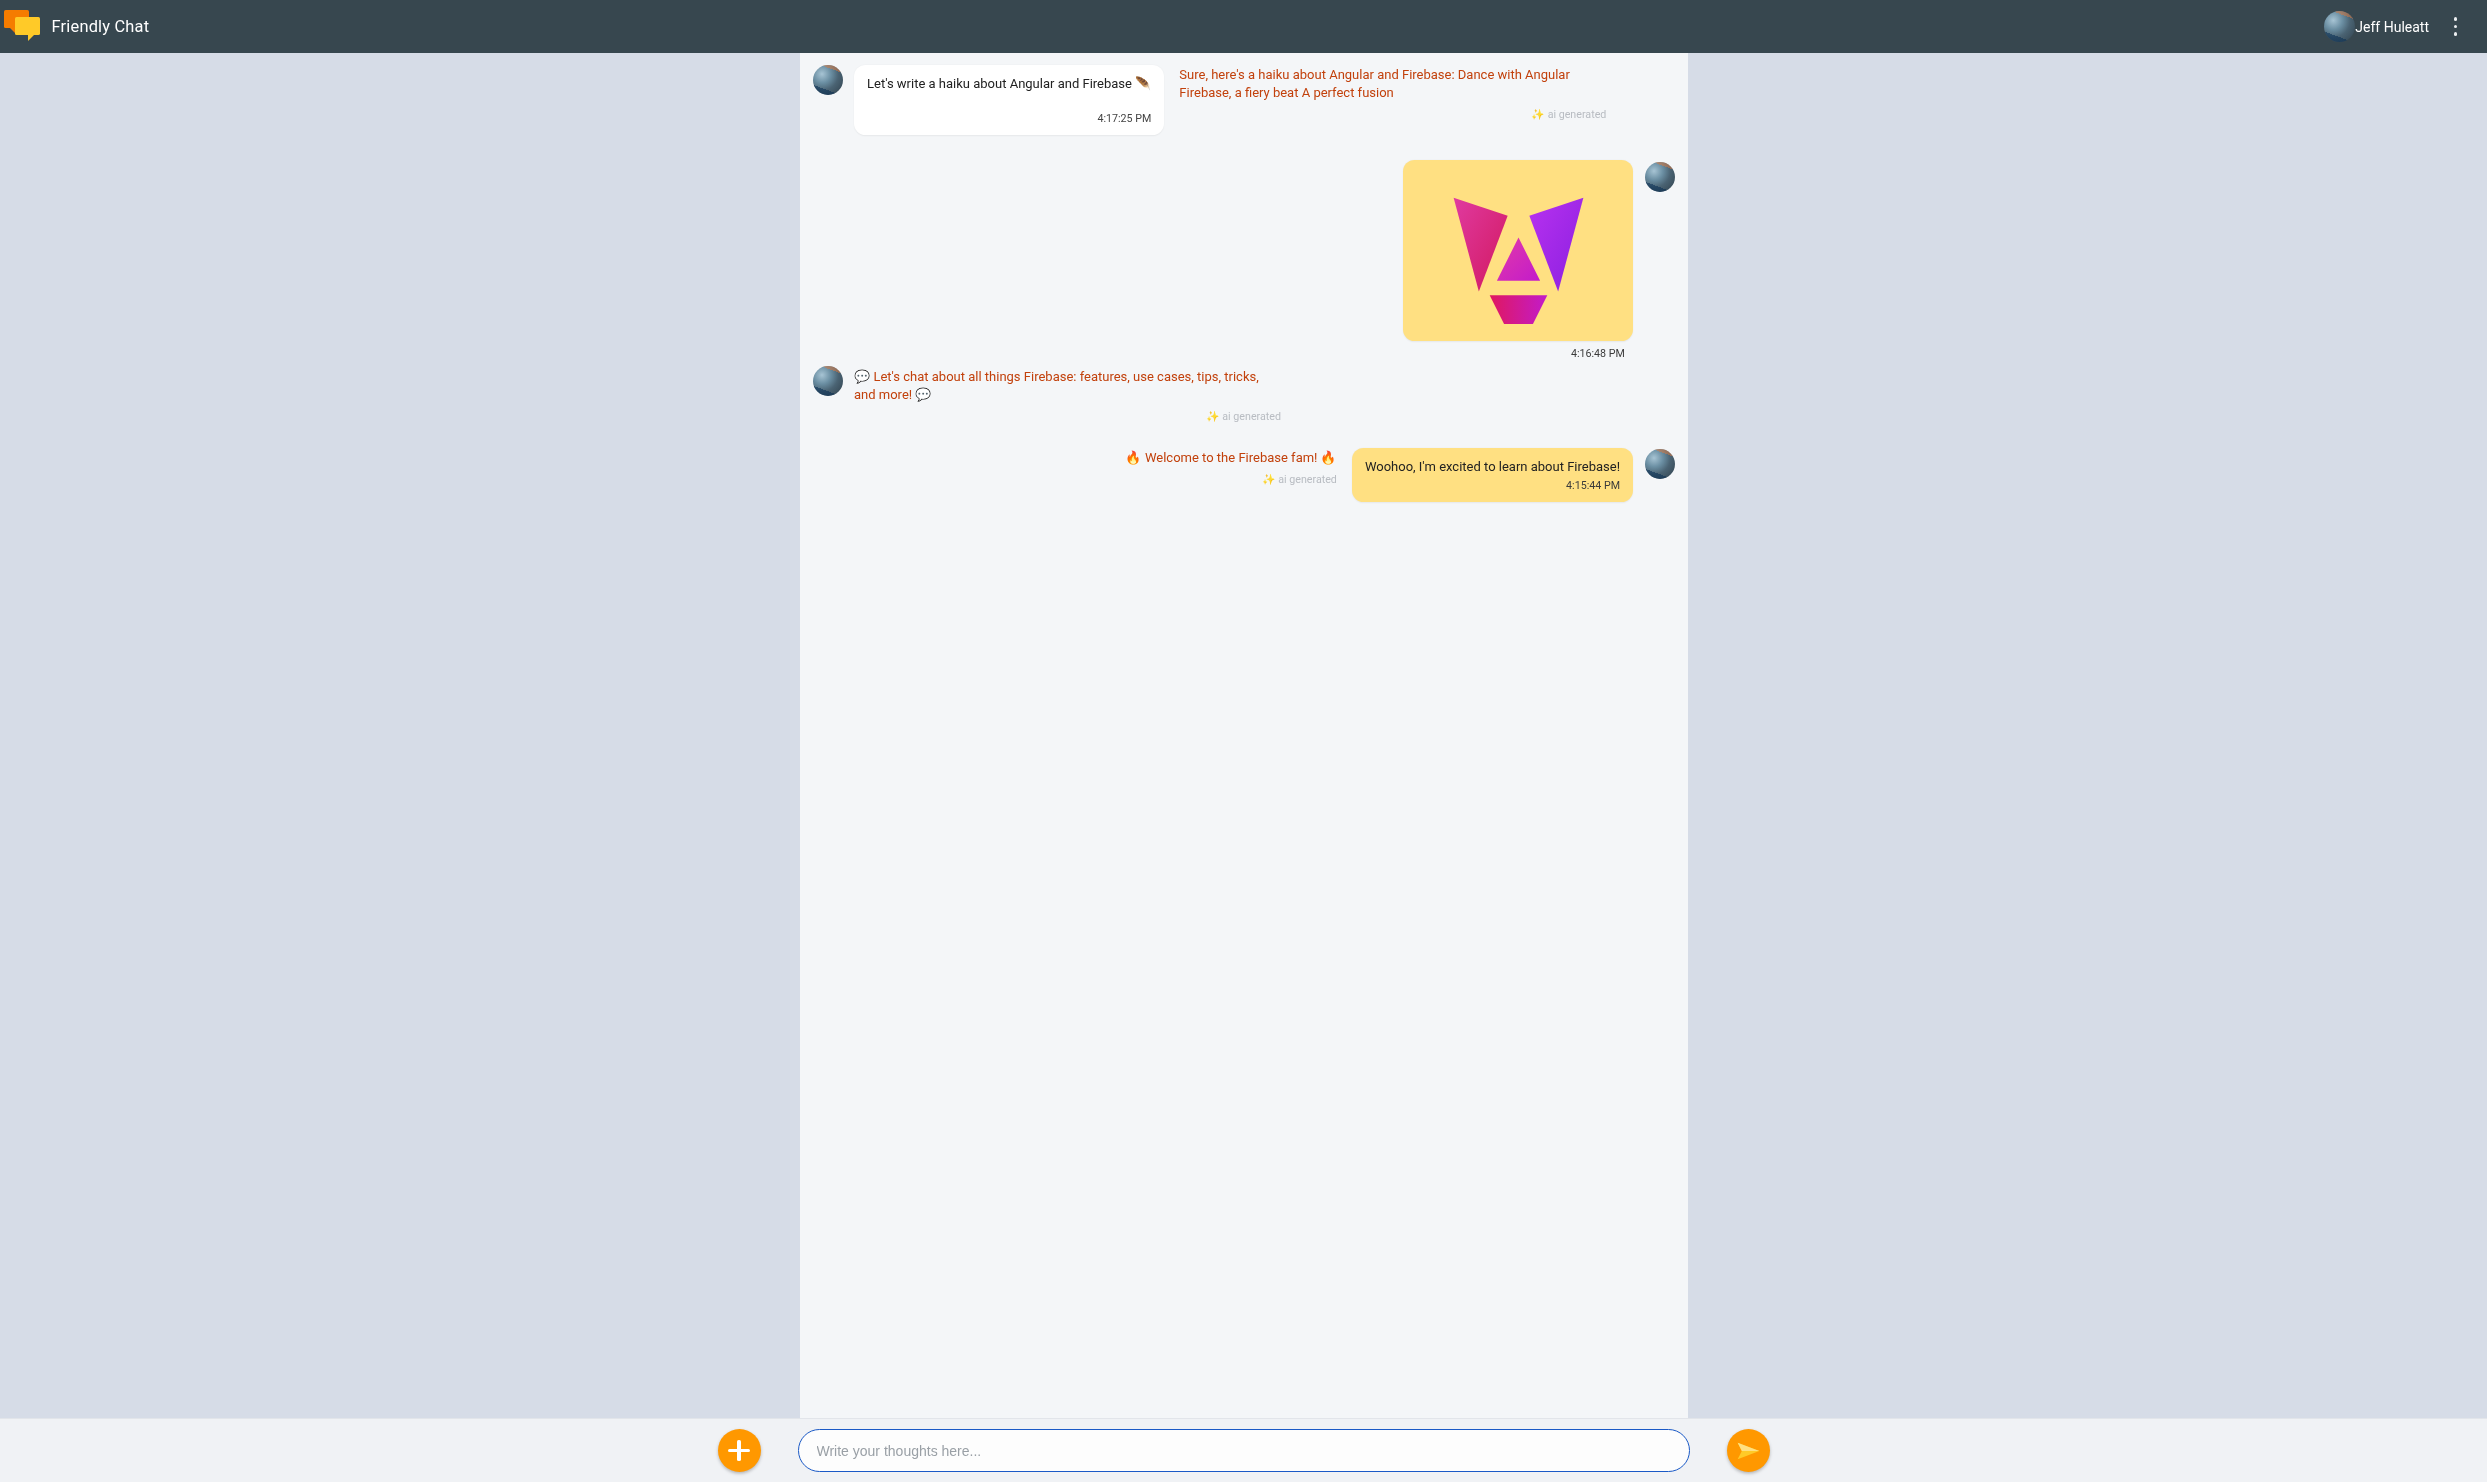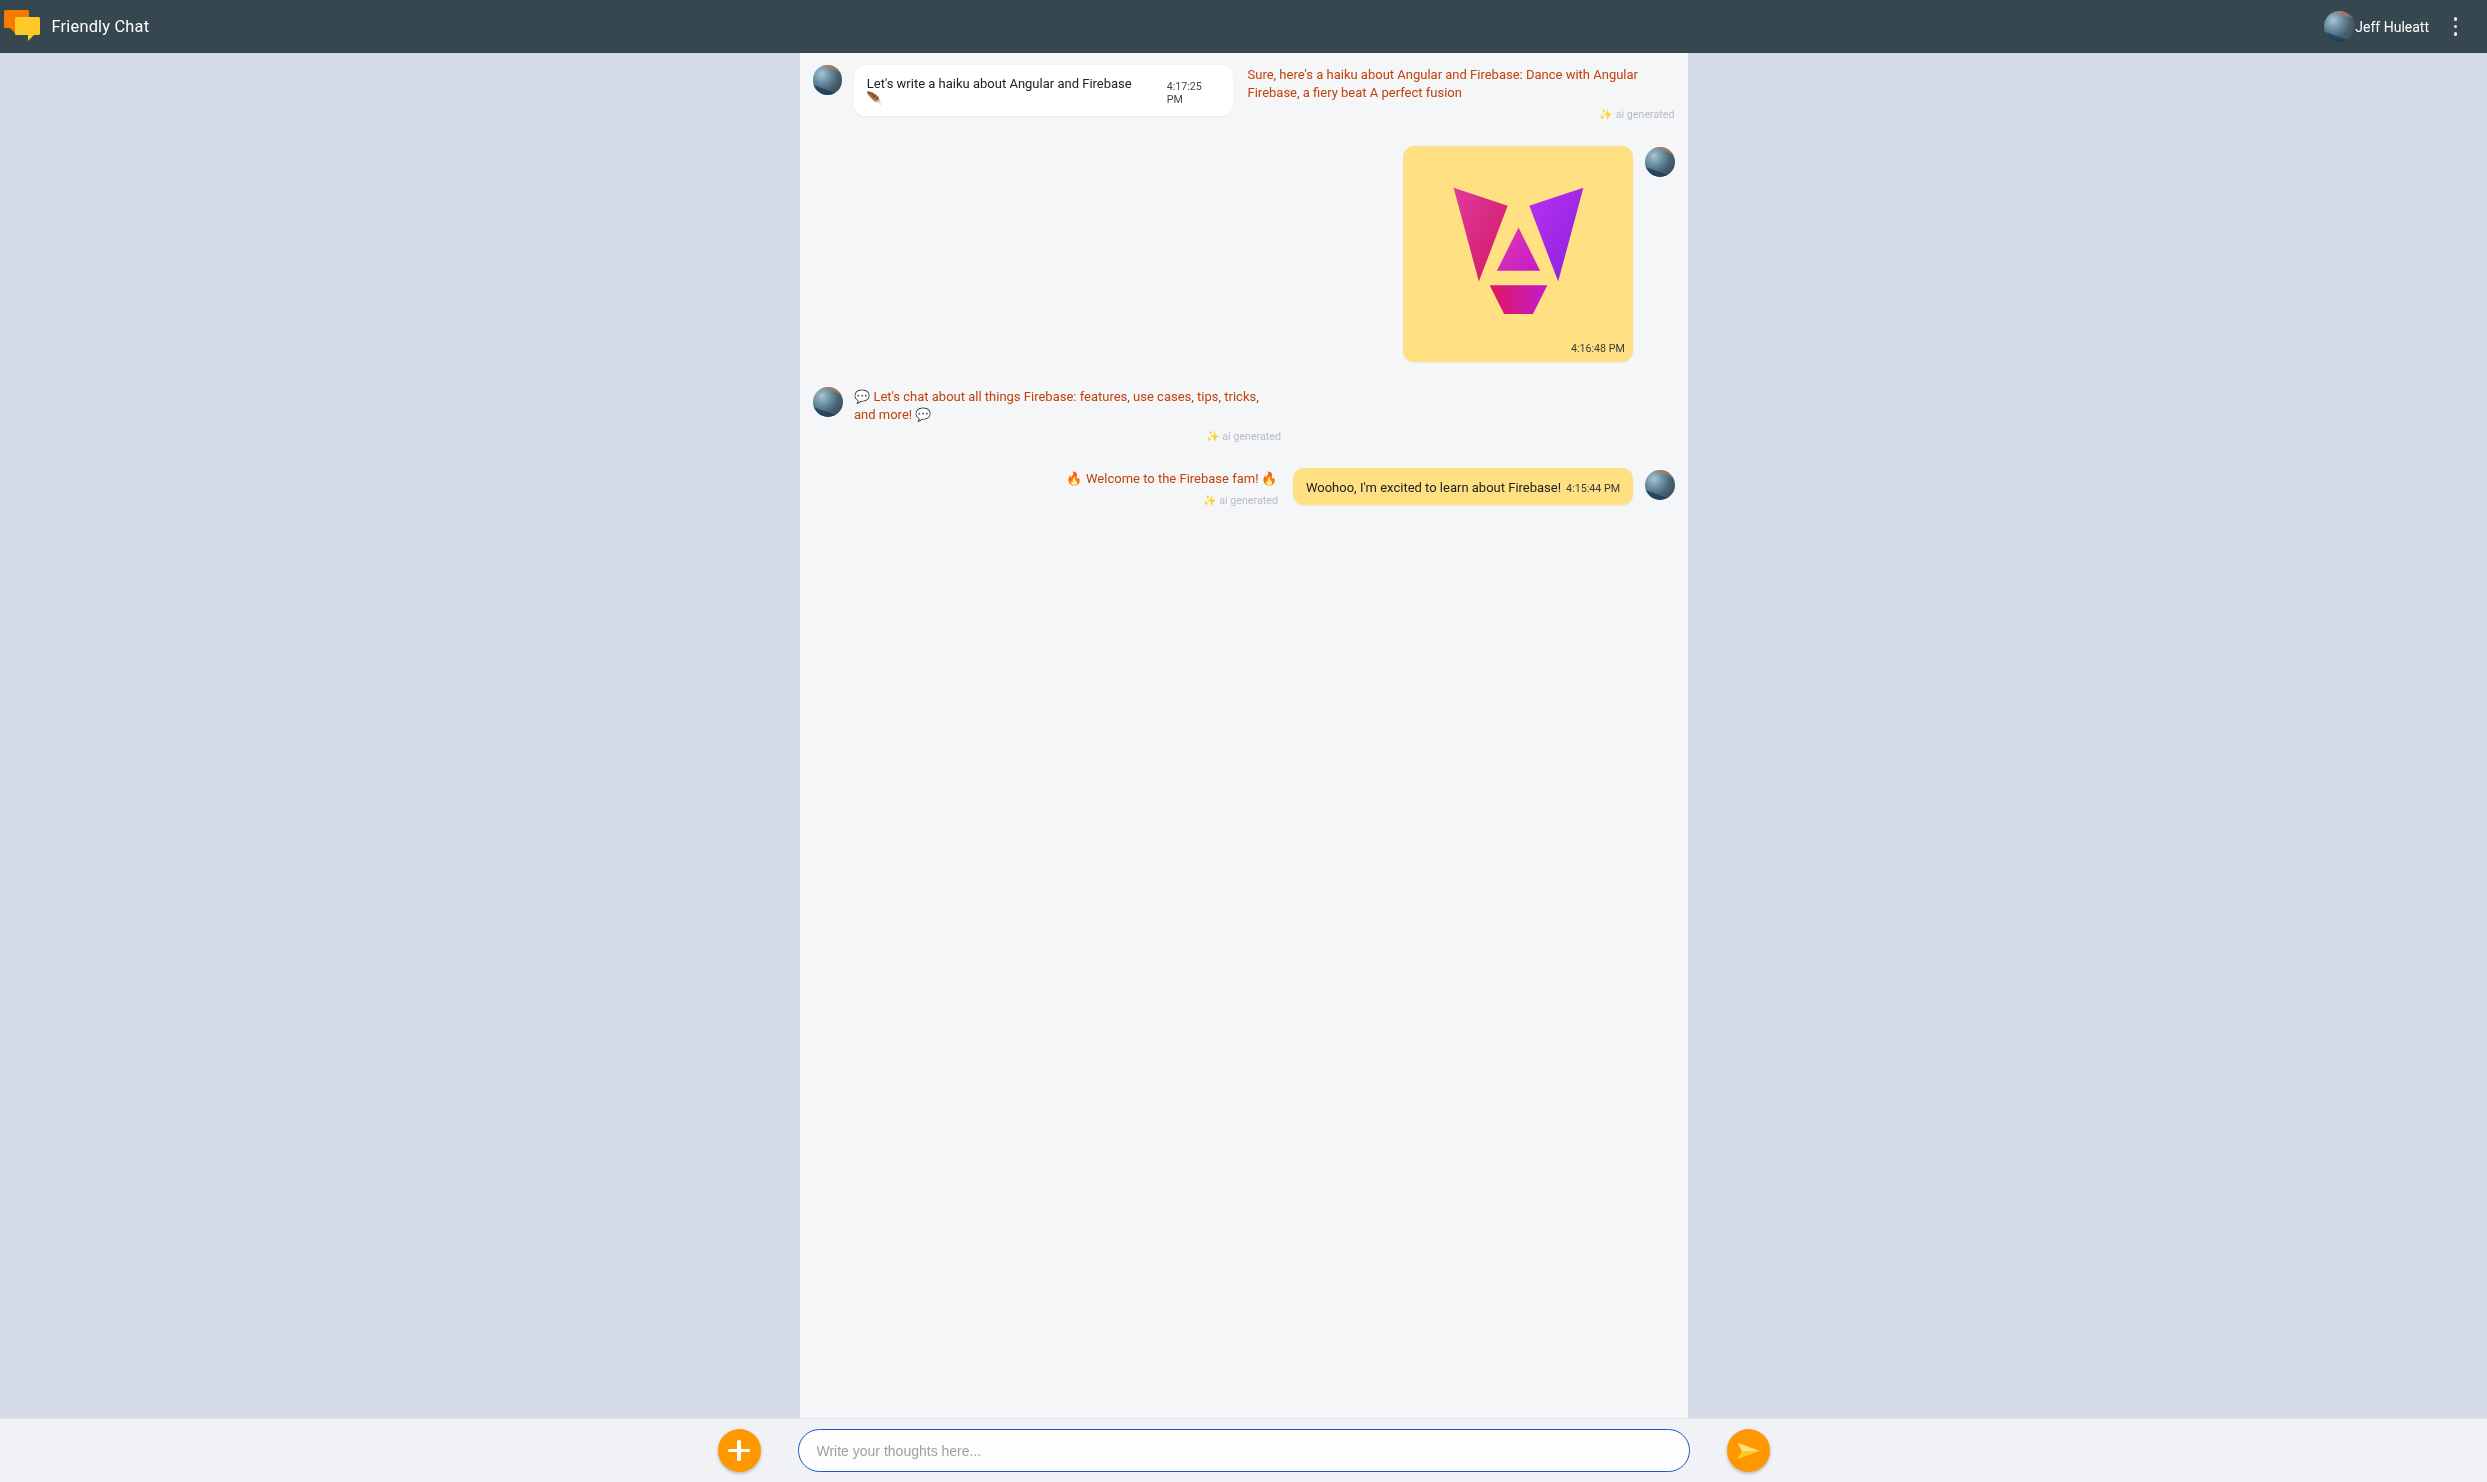--- a/index.html
+++ b/index.html
@@ -76,35 +76,35 @@
   }
   .thread{display:flex;gap:11.5px;}
   .thread.other{justify-content:flex-start;}
   .thread.me{justify-content:flex-end;}
   .thread.me .col{align-items:flex-end;}
   .col{display:flex;flex-direction:column;max-width:674px;}
   .pair{display:flex;gap:15px;align-items:flex-start;}
   .bubble{
     background:#fff;border-radius:11.5px;padding:11.5px 13px 10px;
     box-shadow:0 0.8px 1.6px rgba(0,0,0,.06);
-    display:flex;flex-direction:row;gap:21.4px;min-width:164px;align-items:flex-end;
+    display:flex;flex-direction:column;gap:21.4px;min-width:164px;align-items:flex-end;
   }
   .bubble.me{background:#ffe082;}
   .bubble-text{font-size:13px;color:#222;}
   .bubble-time{font-size:10.7px;color:#444;align-self:flex-end;}
   .bubble.me .bubble-time{color:#3b3b3b;}
   .ai-block{
     max-width:427px;padding-top:1.6px;display:flex;flex-direction:column;gap:6.6px;
   }
   .ai-text{font-size:13px;color:#c2410c;line-height:1.35;}
   .ai-tag{font-size:10.7px;color:#b8bcc2;align-self:flex-end;}
   .ai-tag::before{content:"✨ ";color:#e7c96b;}
   
   .image-bubble{
-    width:230px;height:216px;background:#ffe082;border-radius:11.5px;
+    width:230px;height:181px;background:#ffe082;border-radius:11.5px;
     display:flex;flex-direction:column;padding:8.2px 8.2px 6.6px;gap:5px;
     box-shadow:0 0.8px 1.6px rgba(0,0,0,.06);
   }
   .image-slot{flex:1;display:flex;align-items:center;justify-content:center;}
   .image-bubble .bubble-time{font-size:10.7px;color:#3b3b3b;align-self:flex-end;}
   
   .thread.me .pair{align-items:flex-start;}
   .me-avatar-slot{width:30px;display:flex;justify-content:center;padding-top:1.6px;}
   
   

